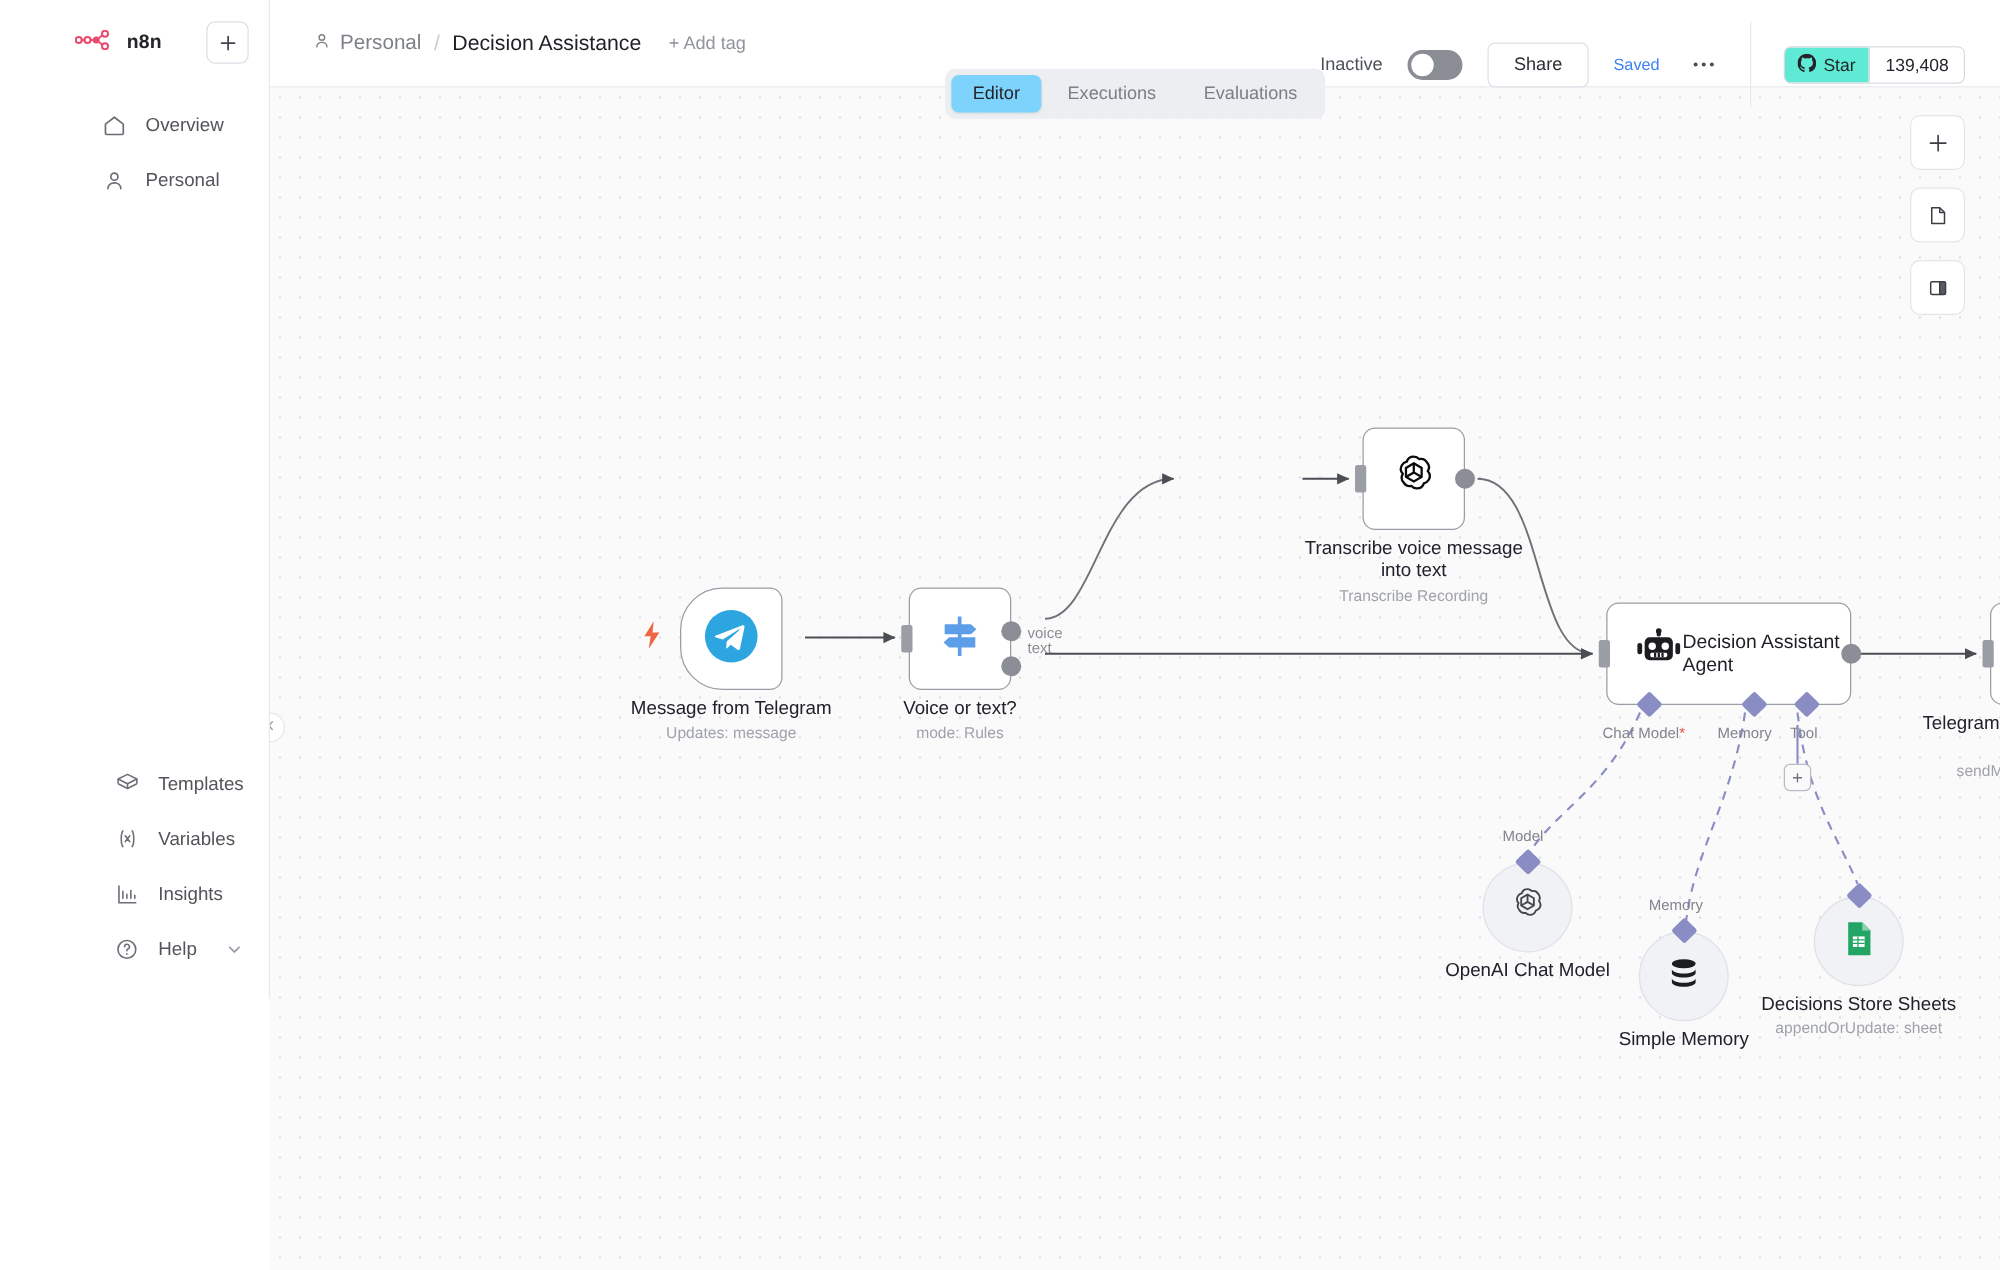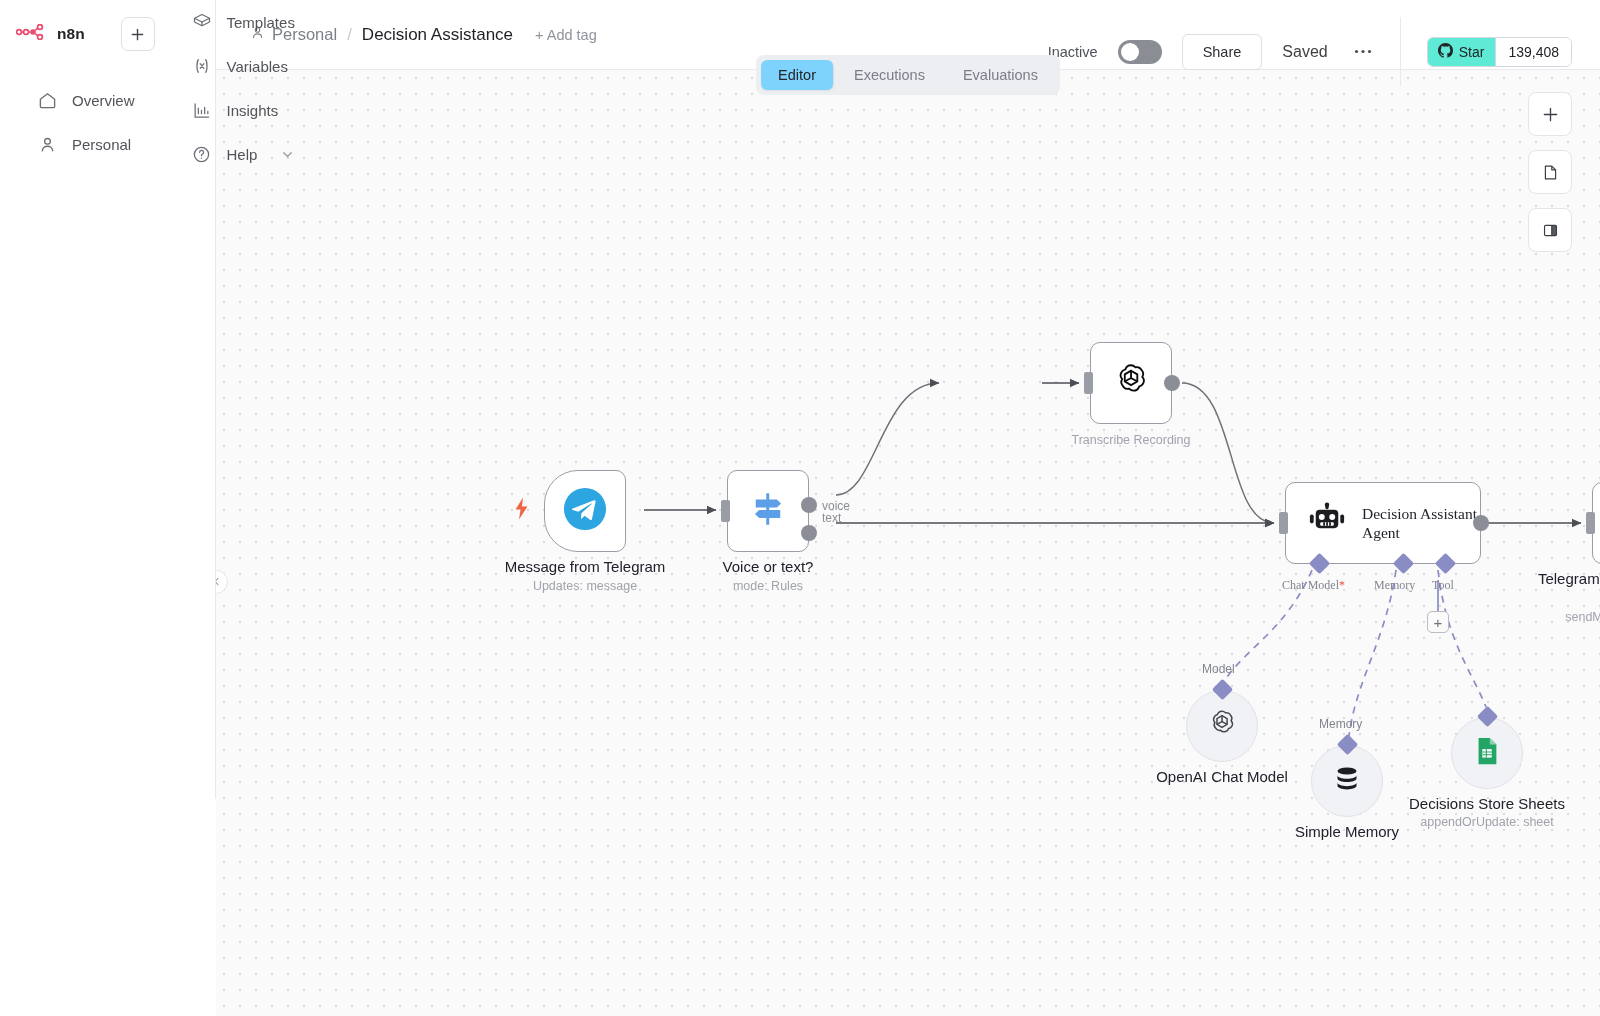--- a/index.html
+++ b/index.html
@@ -7,22 +7,22 @@
     width: 1600px; height: 1016px;
     font-family: "Liberation Sans", sans-serif;
     background: #fff; overflow: hidden;
   }
   #app { position: relative; width: 1600px; height: 1016px; display: flex; }
 
   
   .sidebar {
     width: 216px; height: 799px; background: #fff;
     border-right: 1px solid #e8e9ec;
-    display: flex; 
-    flex: 0 0 216px; position: relative; z-index: 20;
+    display: flex; flex-direction: column;
+    flex: 0 0 216px; position: relative; z-index: 20; align-items: flex-end;
   }
   .sb-top { padding: 16px 16px 0 16px; }
   .sb-brand-row { display: flex; align-items: center; justify-content: space-between; height: 36px; }
   .brand { display: flex; align-items: center; gap: 9px; }
   .brand-name { font-size: 15.5px; font-weight: 700; color: #24252a; letter-spacing: .1px; }
   .plus-btn {
     width: 34px; height: 34px; border: 1px solid #dcdfe6; border-radius: 7px;
     background: #fff; display: flex; align-items: center; justify-content: center;
     cursor: pointer; color: #42464e;
   }
@@ -60,21 +60,21 @@
   }
   .toggle .knob {
     position: absolute; top: 3px; left: 3px; width: 18px; height: 18px;
     border-radius: 50%; background: #fff;
   }
   .share-btn {
     border: 1px solid #dcdfe6; border-radius: 6px; background: #fff;
     height: 36px; padding: 0 20px; font-size: 14.5px; color: #2c2e33;
     cursor: pointer; display: flex; align-items: center;
   }
-  .saved-lbl { font-size: 16px; color: #404040; }
+  .saved-lbl { font-size: 13px; color: #3b82f6; }
   .dots-btn {
     width: 30px; height: 30px; display: flex; align-items: center; justify-content: center;
     color: #4a4d54; font-size: 19px; letter-spacing: 1px; cursor: pointer; border-radius: 5px;
   }
 
   .gh-wrap { border-left: 1px solid #e8e9ec; height: 100%; display: flex; align-items: center; padding: 0 28px 0 26px; }
   .gh-star {
     display: flex; align-items: center; height: 30px;
     border: 1px solid #d5d8de; border-radius: 6px; overflow: hidden; cursor: pointer;
   }
@@ -121,21 +121,21 @@
   
   .node { position: absolute; }
   .node-box {
     width: 82px; height: 82px; background: #fff; border: 1.6px solid #9a9da5;
     border-radius: 10px; display: flex; align-items: center; justify-content: center;
     position: relative; cursor: pointer;
   }
   .node-box.trigger { border-radius: 34px 10px 10px 34px; }
   .node-box.agent {
     width: 196px; height: 82px; border-radius: 10px;
-    justify-content: center; gap: 16px; padding-left: 22px; font-family: Liberation Serif, serif;
+    justify-content: center; padding-left: 22px;
   }
   .agent-title { font-size: 15.5px; color: #1f2026; line-height: 1.25; }
   .node-cap {
     position: absolute; top: 88px; left: 50%; transform: translateX(-50%);
     width: 200px; text-align: center; pointer-events: none;
   }
   .node-cap .t { font-size: 15px; color: #20212b; line-height: 1.22; }
   .node-cap .s { font-size: 12.5px; color: #a0a3ab; margin-top: 3px; }
 
   
@@ -438,20 +438,21 @@
             <span>
               <svg width="42" height="42" viewBox="0 0 24 24" fill="none" stroke="#0b0b0d" stroke-width="1.05">
                 <path d="M11.99 3.02a3.34 3.34 0 0 0-3.2 2.33 3.34 3.34 0 0 0-2.22 1.62 3.34 3.34 0 0 0 .41 3.93 3.34 3.34 0 0 0 .37 3.92 3.34 3.34 0 0 0 3.6 1.6 3.34 3.34 0 0 0 2.5 1.12 3.34 3.34 0 0 0 3.19-2.32 3.34 3.34 0 0 0 2.22-1.62 3.34 3.34 0 0 0-.41-3.93 3.34 3.34 0 0 0-.37-3.92 3.34 3.34 0 0 0-3.6-1.6 3.34 3.34 0 0 0-2.49-1.13z"></path>
                 <path d="M12.02 6.1L15.6 8.2v4.1l-3.58 2.08L8.44 12.3V8.2z"></path>
                 <path d="M12.02 6.1v4.16l3.58 2.06M12.02 10.26L8.44 12.3"></path>
               </svg>
             </span>
             <div class="port-out"></div>
           </div>
           <div class="node-cap">
+            <div class="t">Transcribe voice message into text</div>
             <div class="s">Transcribe Recording</div>
           </div>
         </div>
 
         <div class="node" style="left:1069px; top:412px;">
           <div class="node-box agent">
             <div class="port-in"></div>
             <span>
               <svg width="38" height="38" viewBox="0 0 32 32" fill="#1c1d21">
                 <rect x="14.6" y="2" width="2.8" height="4" rx="1.2"></rect>

